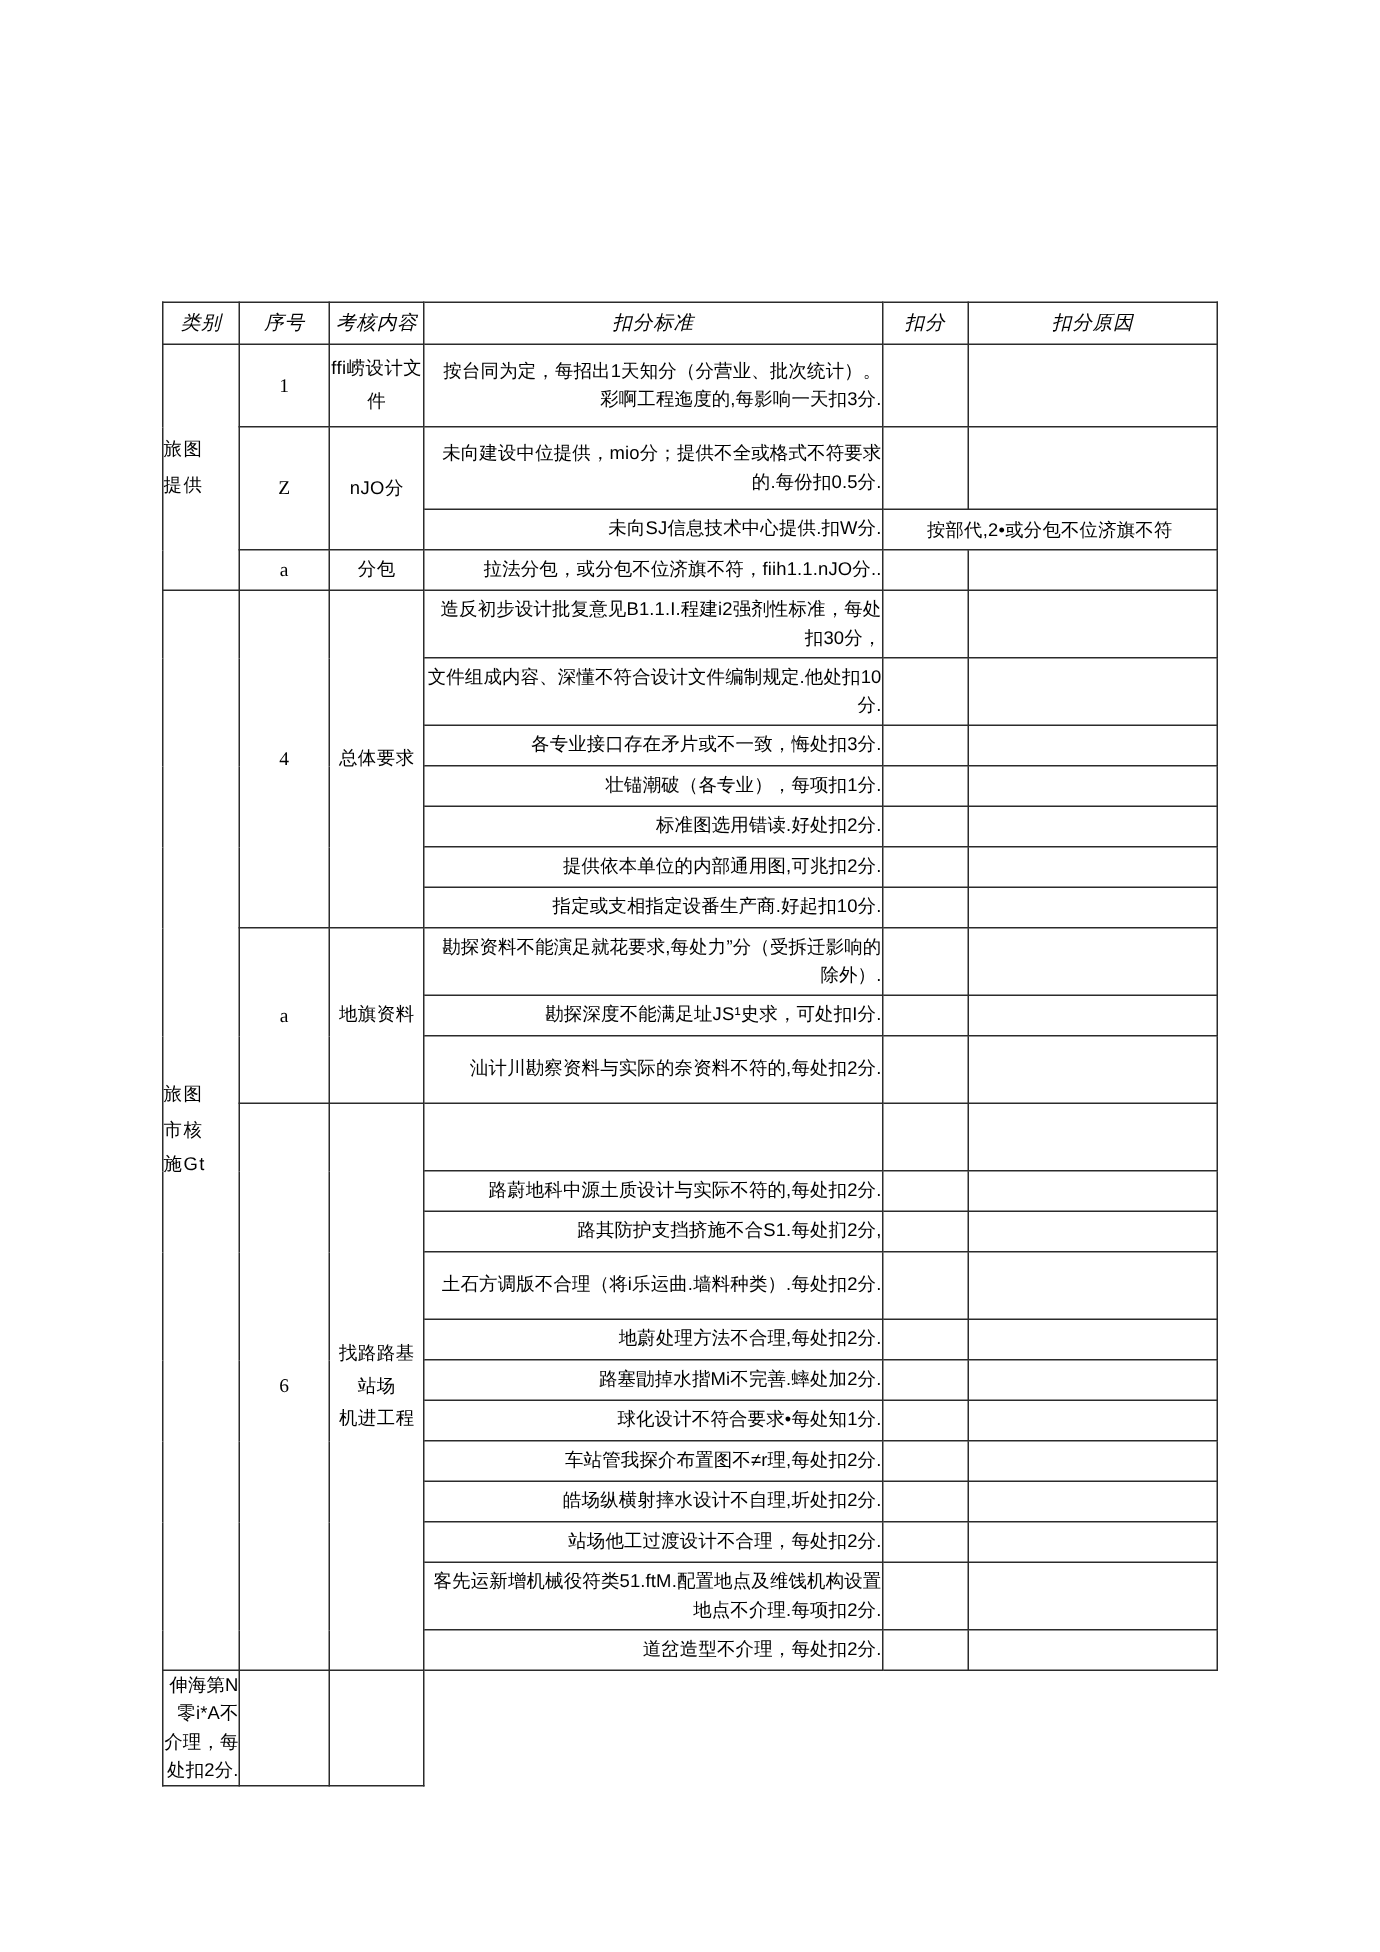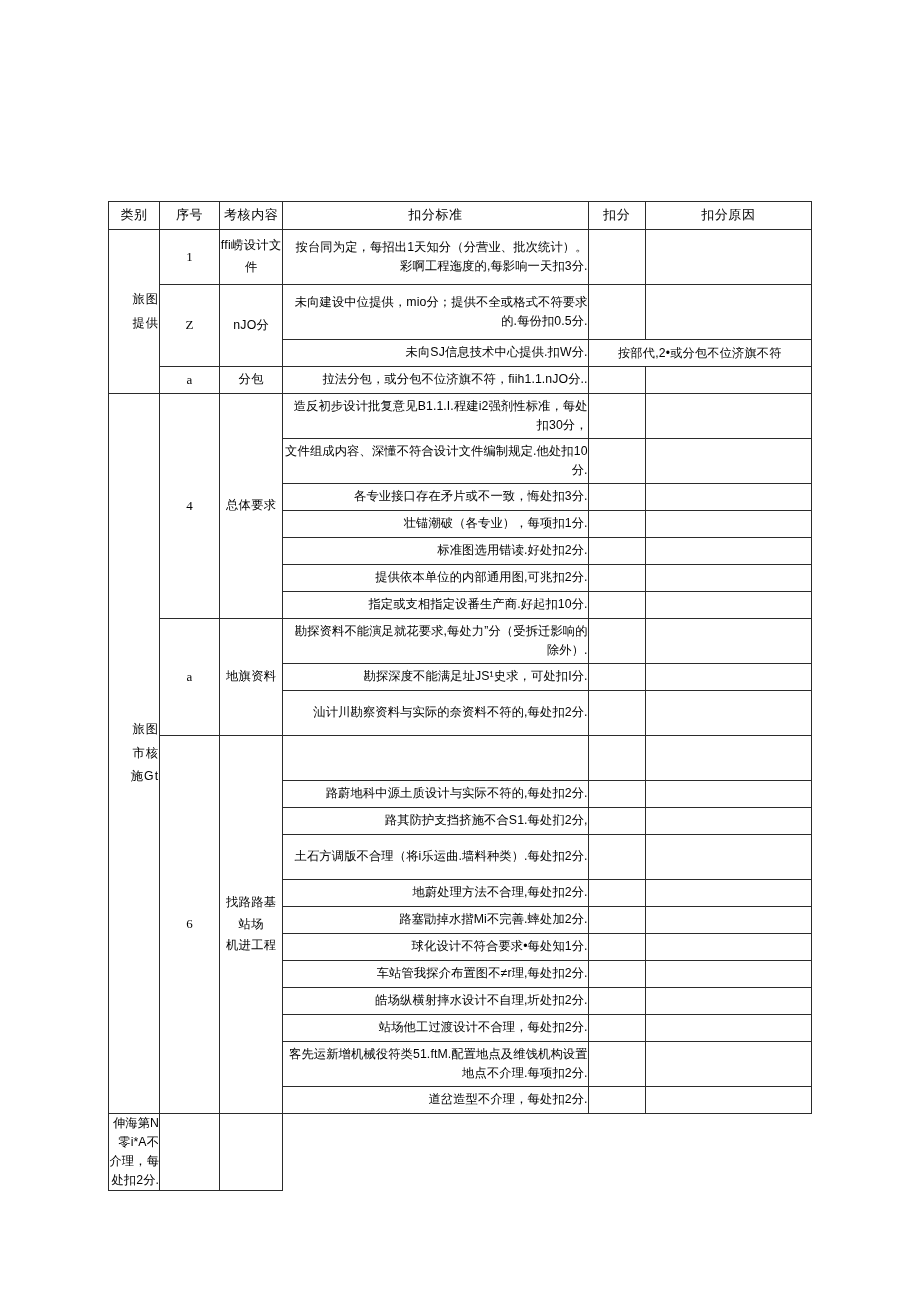--- a/index.html
+++ b/index.html
@@ -71,40 +71,41 @@
   .c-item  { width: 63px; }
   .c-std   { width: 305px; }
   .c-ded   { width: 57px; }
   .c-rsn   { width: 166px; }
 
   thead td {
     text-align: center;
     height: 27px;
     font-size: 13px;
     letter-spacing: 0.6px;
+    font-style: italic;
   }
 
   .cell-center {
     text-align: center;
     letter-spacing: 0.4px;
   }
   .cell-std {
     text-align: right;
     padding: 3px 2px 3px 5px;
     letter-spacing: 0.1px;
   }
   .cell-rsn {
     text-align: center;
     padding: 2px 3px;
     letter-spacing: 0.2px;
     font-size: 12.2px;
   }
   .cat-label {
     display: block;
-    text-align: right;
+    text-align: left;
     line-height: 1.9;
     letter-spacing: 1px;
   }
   .item-label {
     display: block;
     text-align: center;
     line-height: 1.75;
     letter-spacing: 0.3px;
   }
   .num-serif {

